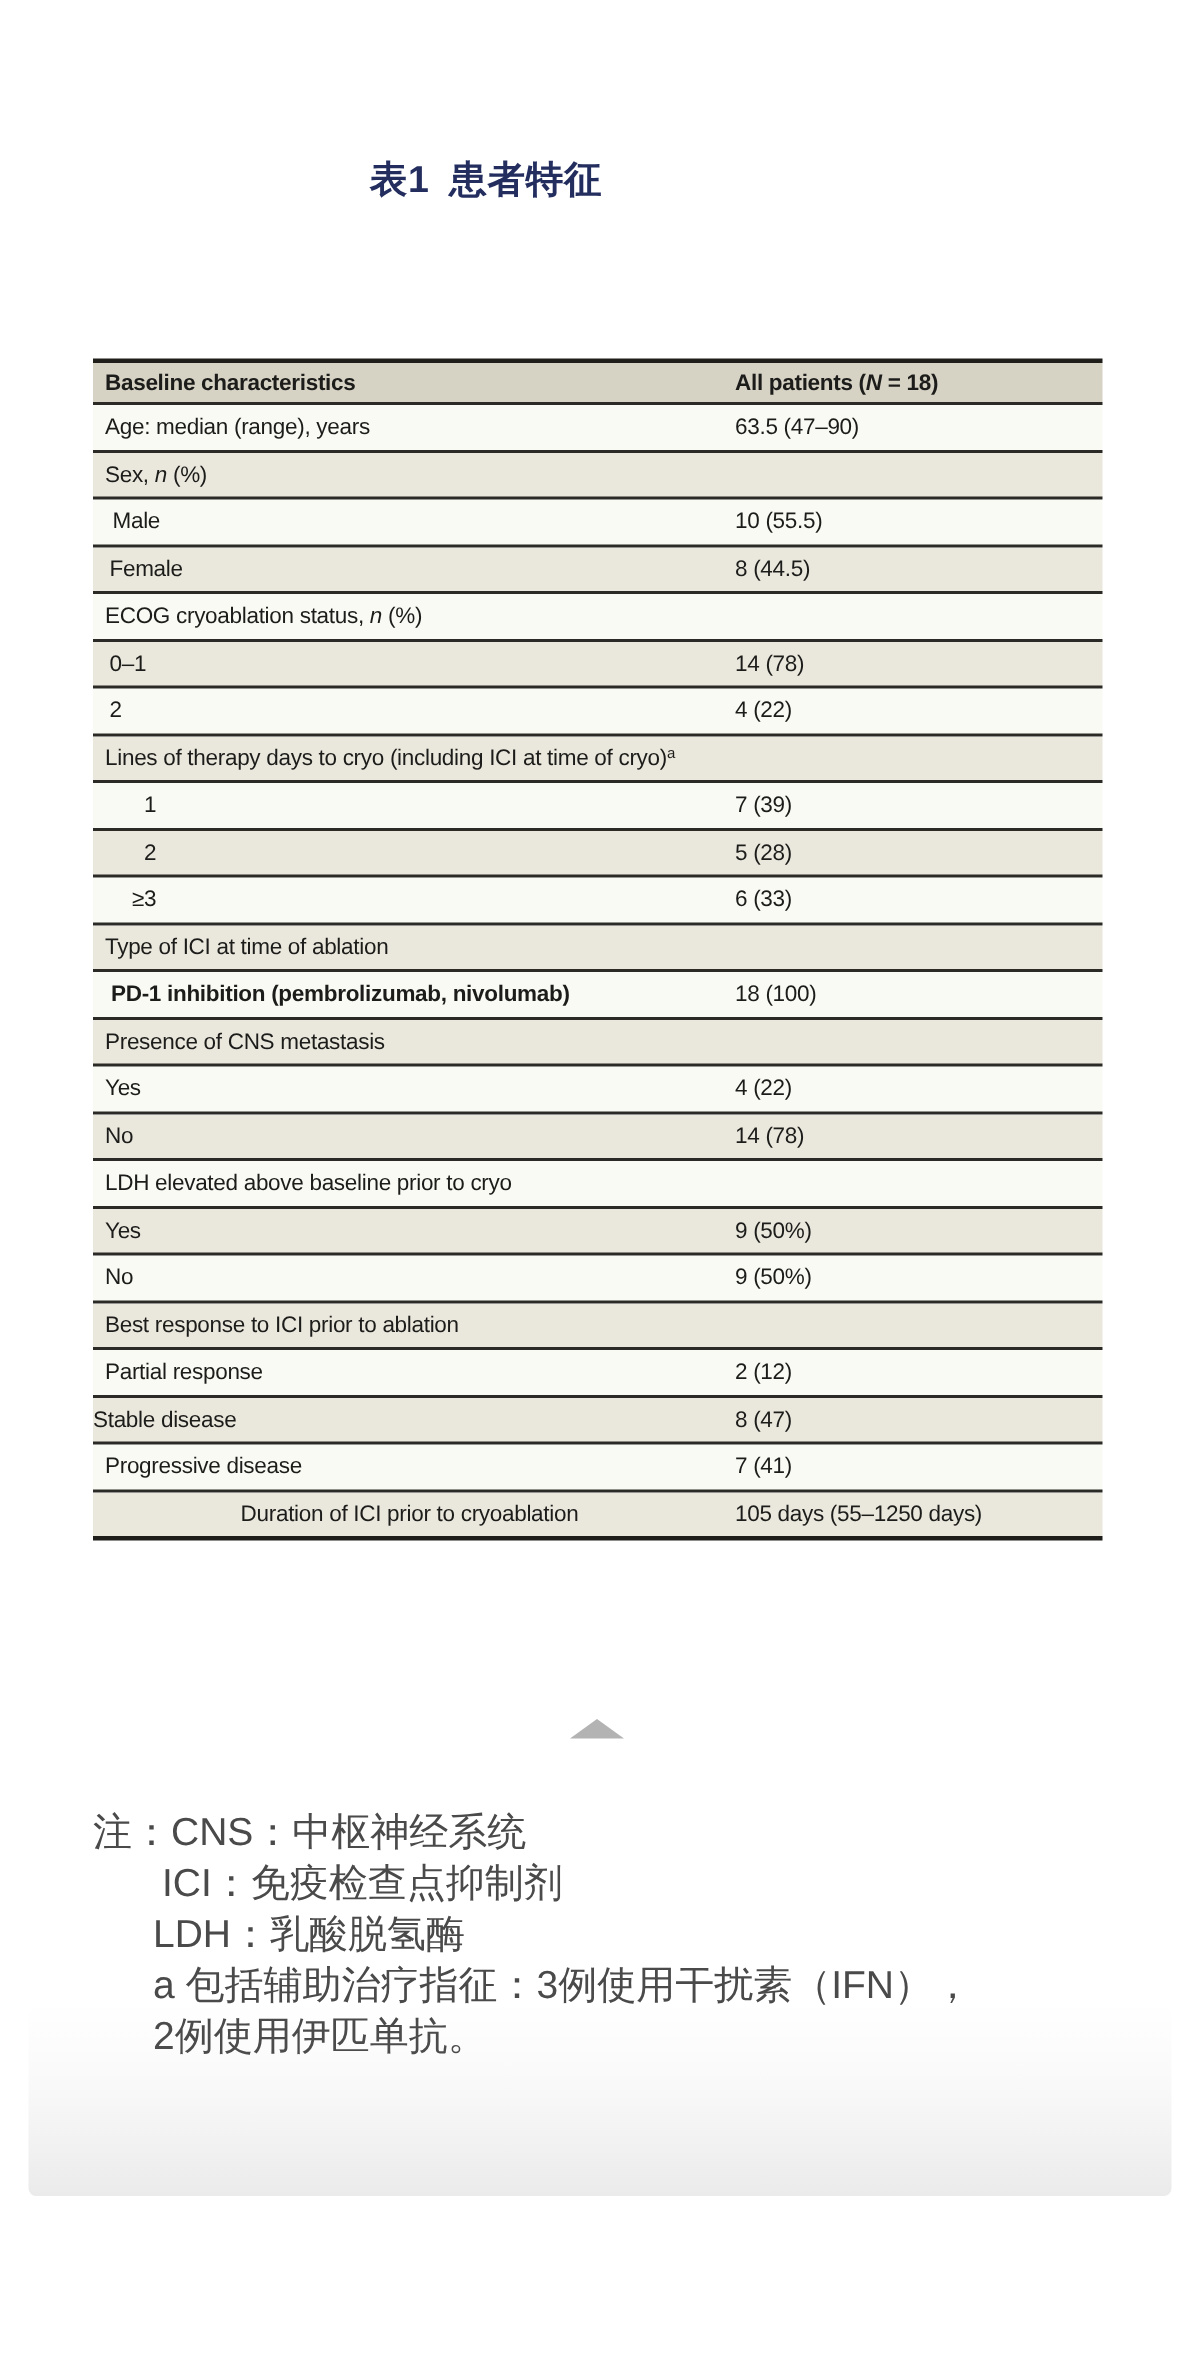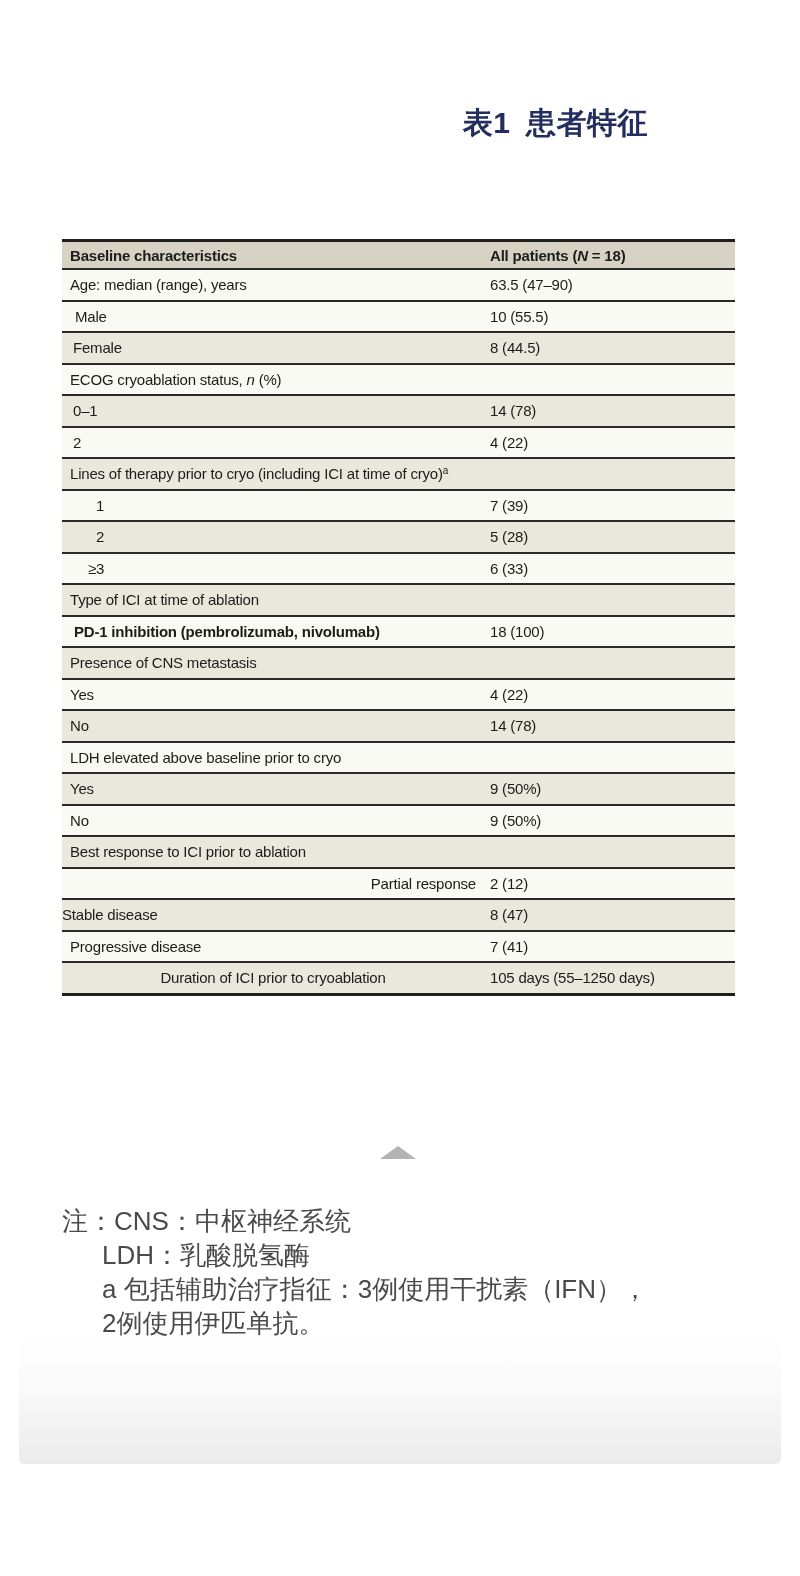--- a/index.html
+++ b/index.html
@@ -16,22 +16,22 @@
   .page{
     position:relative;
     width:800px;height:1576px;
     background:#ffffff;
     overflow:hidden;
     font-family:"Liberation Sans", sans-serif;
   }
   .title{
     position:absolute;
     top:103px;left:0;width:648px;
-    text-align:right;
-    font-size:30px;
+    text-align:center;
+    font-size:25px;
     font-weight:700;
     color:var(--title-color);
     letter-spacing:0.5px;
   }
   table.tbl{
     position:absolute;
     left:62px;top:239px;
     width:673px;
     border-collapse:collapse;
     table-layout:fixed;
@@ -104,20 +104,24 @@
       <tr>
         <th>Baseline characteristics</th>
         <th><span>All patients (</span><span class="it">N</span><span> = 18)</span></th>
       </tr>
     </thead>
     <tbody id="rows">
         <tr class="w">
           <td style="padding-left: 8px;"><span>Age: median (range), years</span></td>
           <td>63.5 (47–90)</td>
         </tr>
+        <tr class="b">
+          <td style="padding-left: 8px;"><span>Sex, </span><span class="it">n</span><span> (%)</span></td>
+          <td></td>
+        </tr>
         <tr class="w">
           <td style="padding-left: 13px;"><span>Male</span></td>
           <td>10 (55.5)</td>
         </tr>
         <tr class="b">
           <td style="padding-left: 11px;"><span>Female</span></td>
           <td>8 (44.5)</td>
         </tr>
         <tr class="w">
           <td style="padding-left: 8px;"><span>ECOG cryoablation status, </span><span class="it">n</span><span> (%)</span></td>
@@ -125,21 +129,21 @@
         </tr>
         <tr class="b">
           <td style="padding-left: 11px;"><span>0–1</span></td>
           <td>14 (78)</td>
         </tr>
         <tr class="w">
           <td style="padding-left: 11px;"><span>2</span></td>
           <td>4 (22)</td>
         </tr>
         <tr class="b">
-          <td style="padding-left: 8px;"><span>Lines of therapy prior to cryo (including ICI at time of cryo)</span><span class="sup">a</span></td>
+          <td style="padding-left: 8px;"><span>Lines of therapy days to cryo (including ICI at time of cryo)</span><span class="sup">a</span></td>
           <td></td>
         </tr>
         <tr class="w">
           <td style="padding-left: 34px;"><span>1</span></td>
           <td>7 (39)</td>
         </tr>
         <tr class="b">
           <td style="padding-left: 34px;"><span>2</span></td>
           <td>5 (28)</td>
         </tr>
@@ -177,21 +181,21 @@
         </tr>
         <tr class="w">
           <td style="padding-left: 8px;"><span>No</span></td>
           <td>9 (50%)</td>
         </tr>
         <tr class="b">
           <td style="padding-left: 8px;"><span>Best response to ICI prior to ablation</span></td>
           <td></td>
         </tr>
         <tr class="w">
-          <td style="padding-left: 8px; text-align: right;"><span>Partial response</span></td>
+          <td style="padding-left: 8px;"><span>Partial response</span></td>
           <td>2 (12)</td>
         </tr>
         <tr class="b">
           <td style="padding-left: 0;"><span>Stable disease</span></td>
           <td>8 (47)</td>
         </tr>
         <tr class="w">
           <td style="padding-left: 8px;"><span>Progressive disease</span></td>
           <td>7 (41)</td>
         </tr>
@@ -199,20 +203,21 @@
           <td style="padding-left: 8px; text-align: center;"><span>Duration of ICI prior to cryoablation</span></td>
           <td>105 days (55–1250 days)</td>
         </tr>
       </tbody>
   </table>
 
   <div class="triangle"></div>
 
   <div class="notes" id="notes">
       <div class="note-line" style="padding-left: 0px;">注：CNS：中枢神经系统</div>
+      <div class="note-line" style="padding-left: 46px;">ICI：免疫检查点抑制剂</div>
       <div class="note-line" style="padding-left: 40px;">LDH：乳酸脱氢酶</div>
       <div class="note-line" style="padding-left: 40px;">a 包括辅助治疗指征：3例使用干扰素（IFN），</div>
       <div class="note-line" style="padding-left: 40px;">2例使用伊匹单抗。</div>
     </div>
 
   <div class="fade"></div>
 
 </div>
 
 </body></html>

